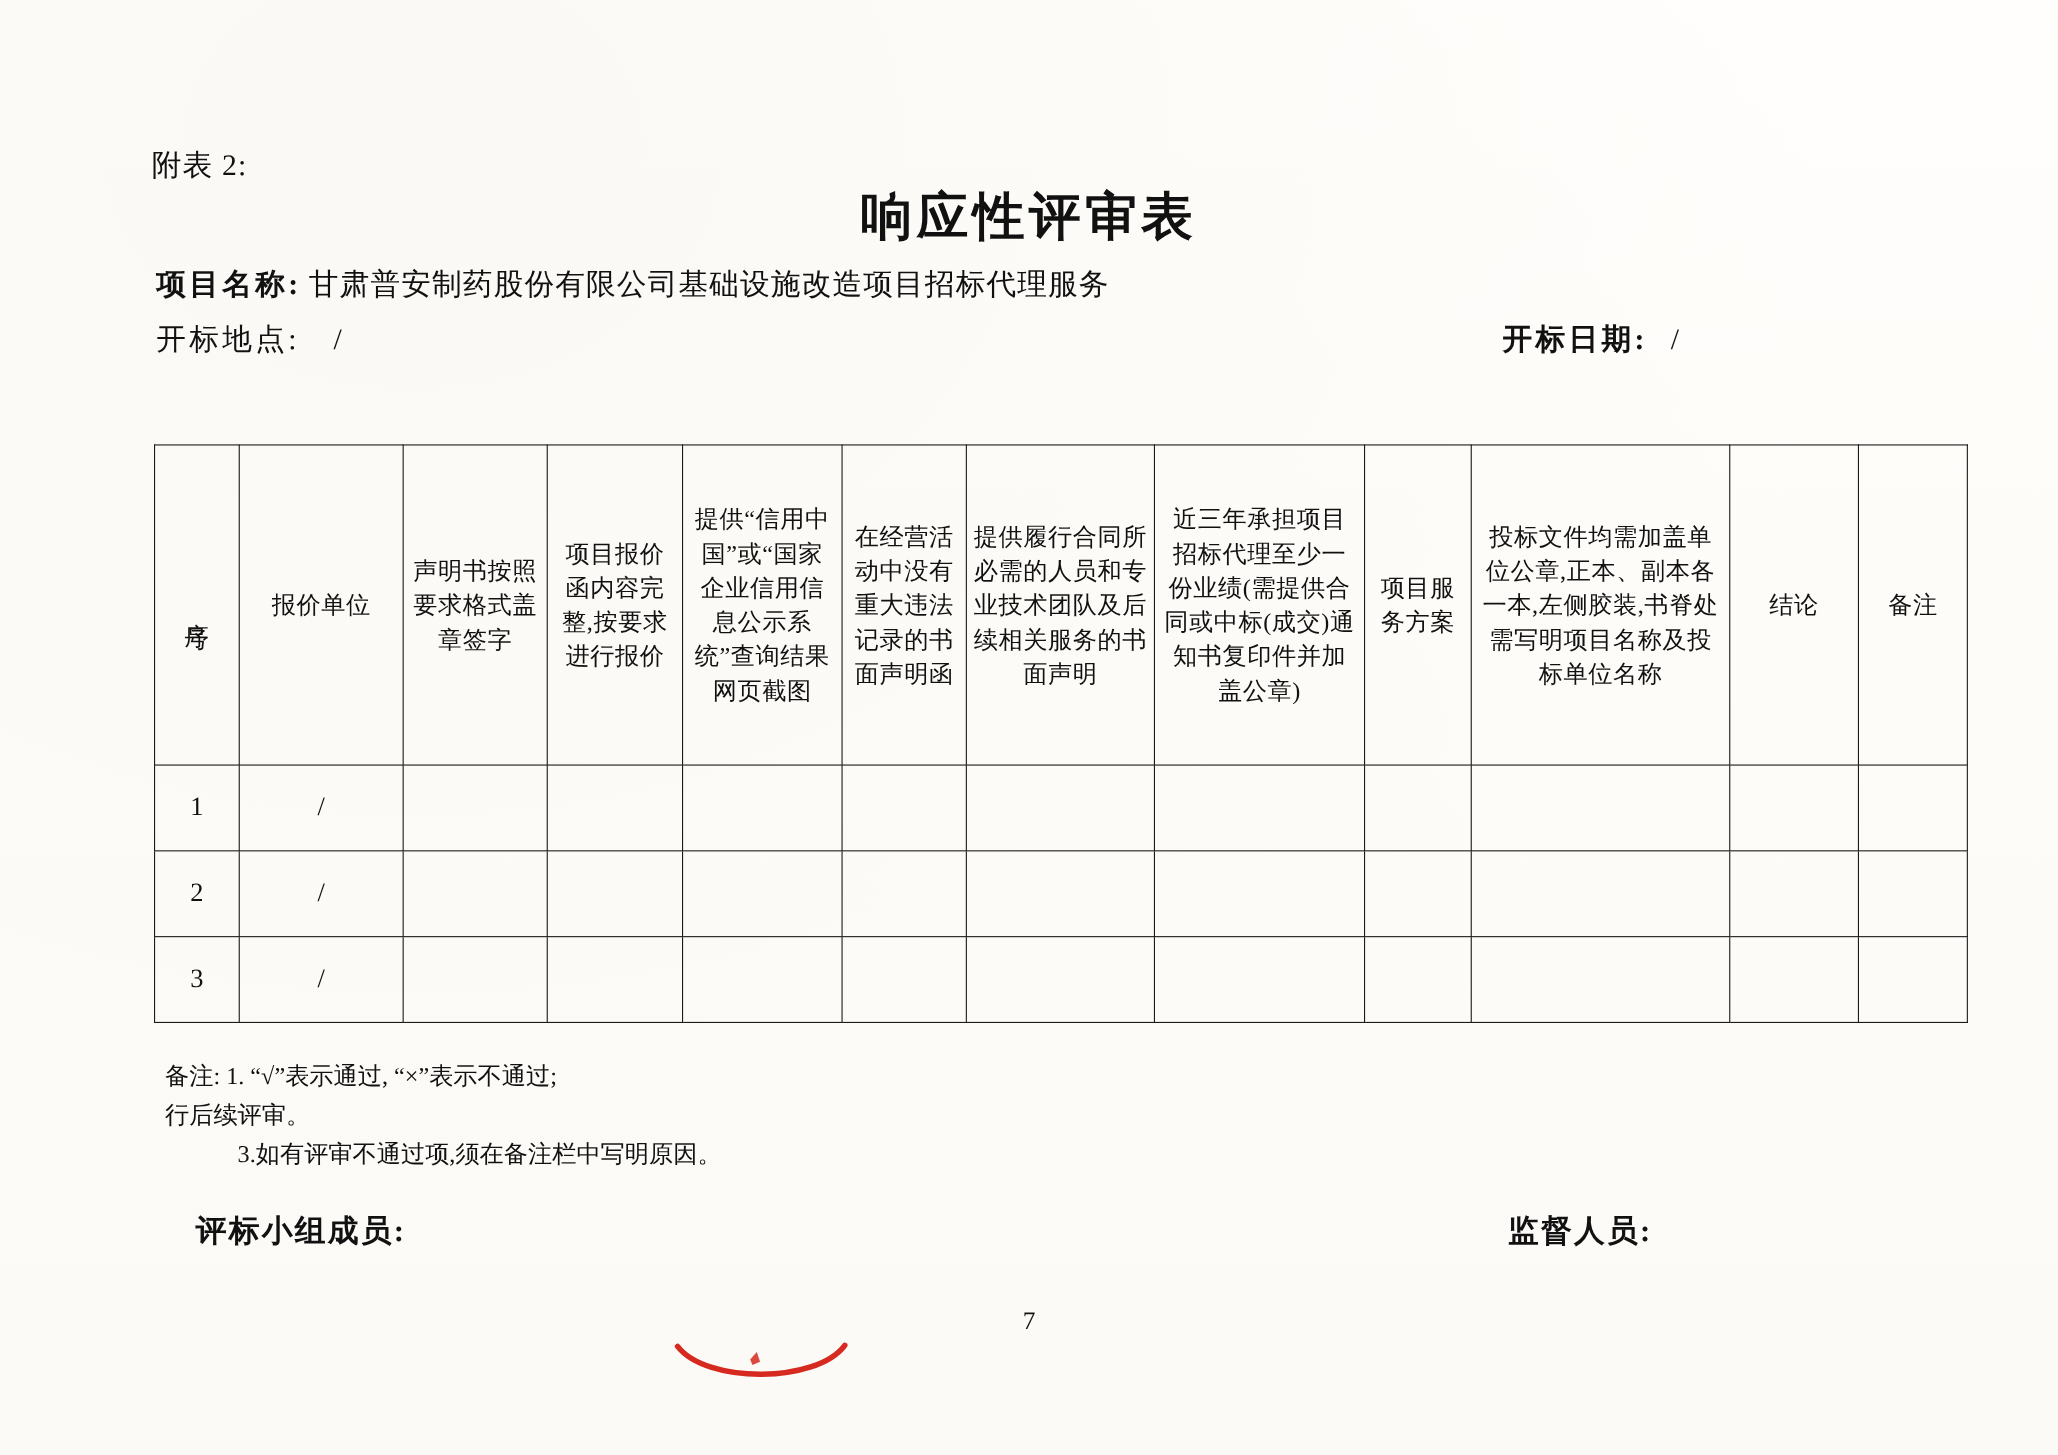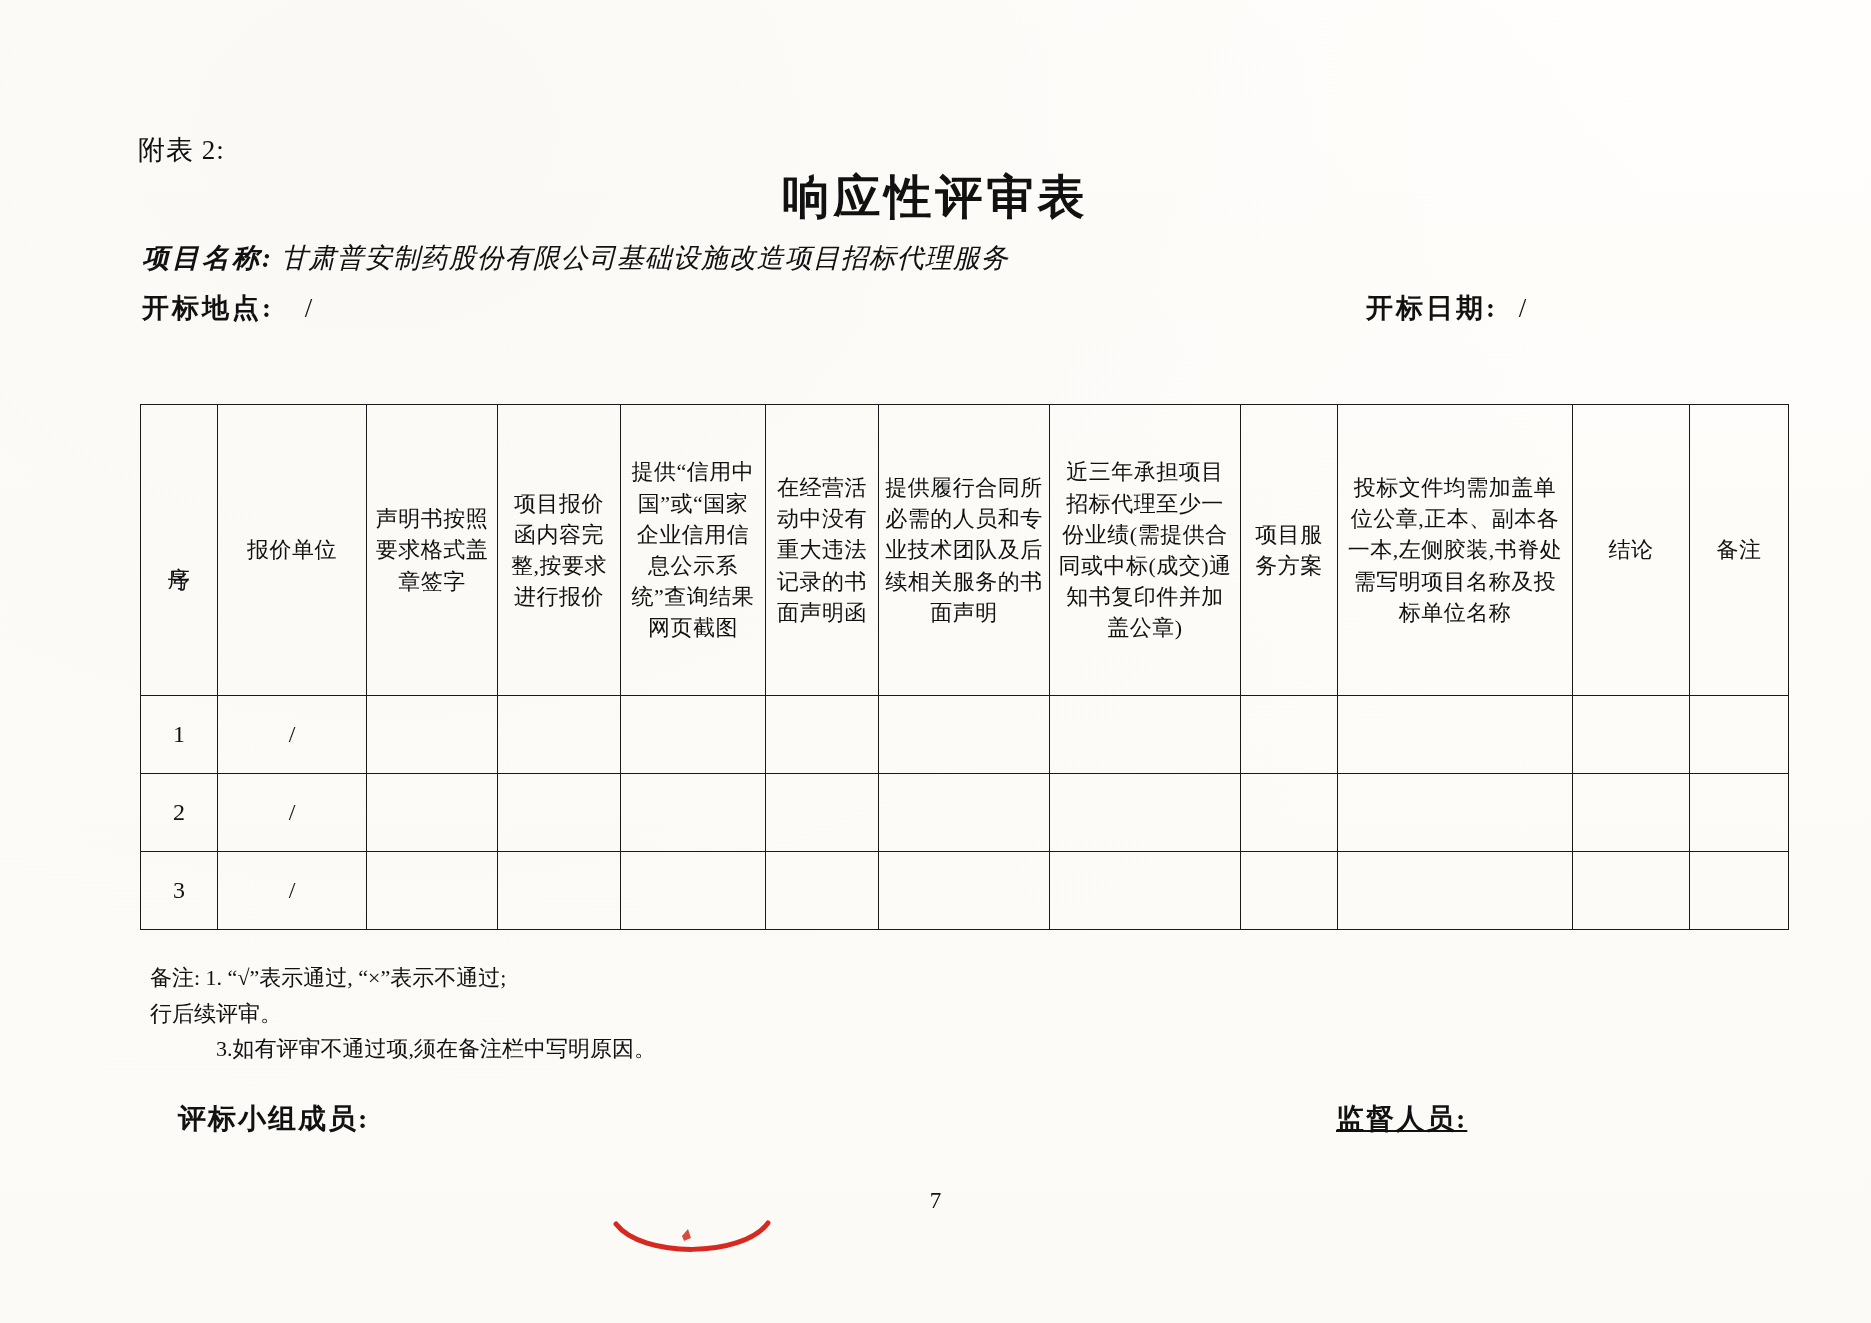--- a/index.html
+++ b/index.html
@@ -57,35 +57,34 @@
   }
 
   .field-row {
     position: absolute;
     font-size: 27px;
   }
   .field-proj {
     left: 142px;
     top: 240px;
     white-space: nowrap;
-    font-style: italic;
   }
   .field-proj .lbl {
     font-weight: bold;
     letter-spacing: 3px;
   }
   .field-proj .val {
     letter-spacing: 1px;
   }
   .field-place {
     left: 142px;
     top: 290px;
     white-space: nowrap;
   }
-  .field-place .lbl { font-weight: bold; letter-spacing: 3px; }
+  .field-place .lbl { font-weight: normal; letter-spacing: 3px; }
   .field-place .val { margin-left: 24px; }
 
   .field-date {
     left: 1366px;
     top: 290px;
     white-space: nowrap;
   }
   .field-date .lbl { font-weight: bold; letter-spacing: 3px; font-family: Liberation Serif, serif; }
   .field-date .val { margin-left: 14px; }
 
@@ -160,23 +159,22 @@
     font-weight: bold;
     letter-spacing: 2px;
   }
   .sign-left {
     position: absolute;
     left: 178px;
     top: 0;
   }
   .sign-right {
     position: absolute;
-    left: 1336px;
+    left: 1371px;
     top: 0;
-    text-decoration: underline;
   }
 
   .page-num {
     position: absolute;
     left: 0;
     top: 1188px;
     width: 1871px;
     text-align: center;
     font-size: 23px;
   }

